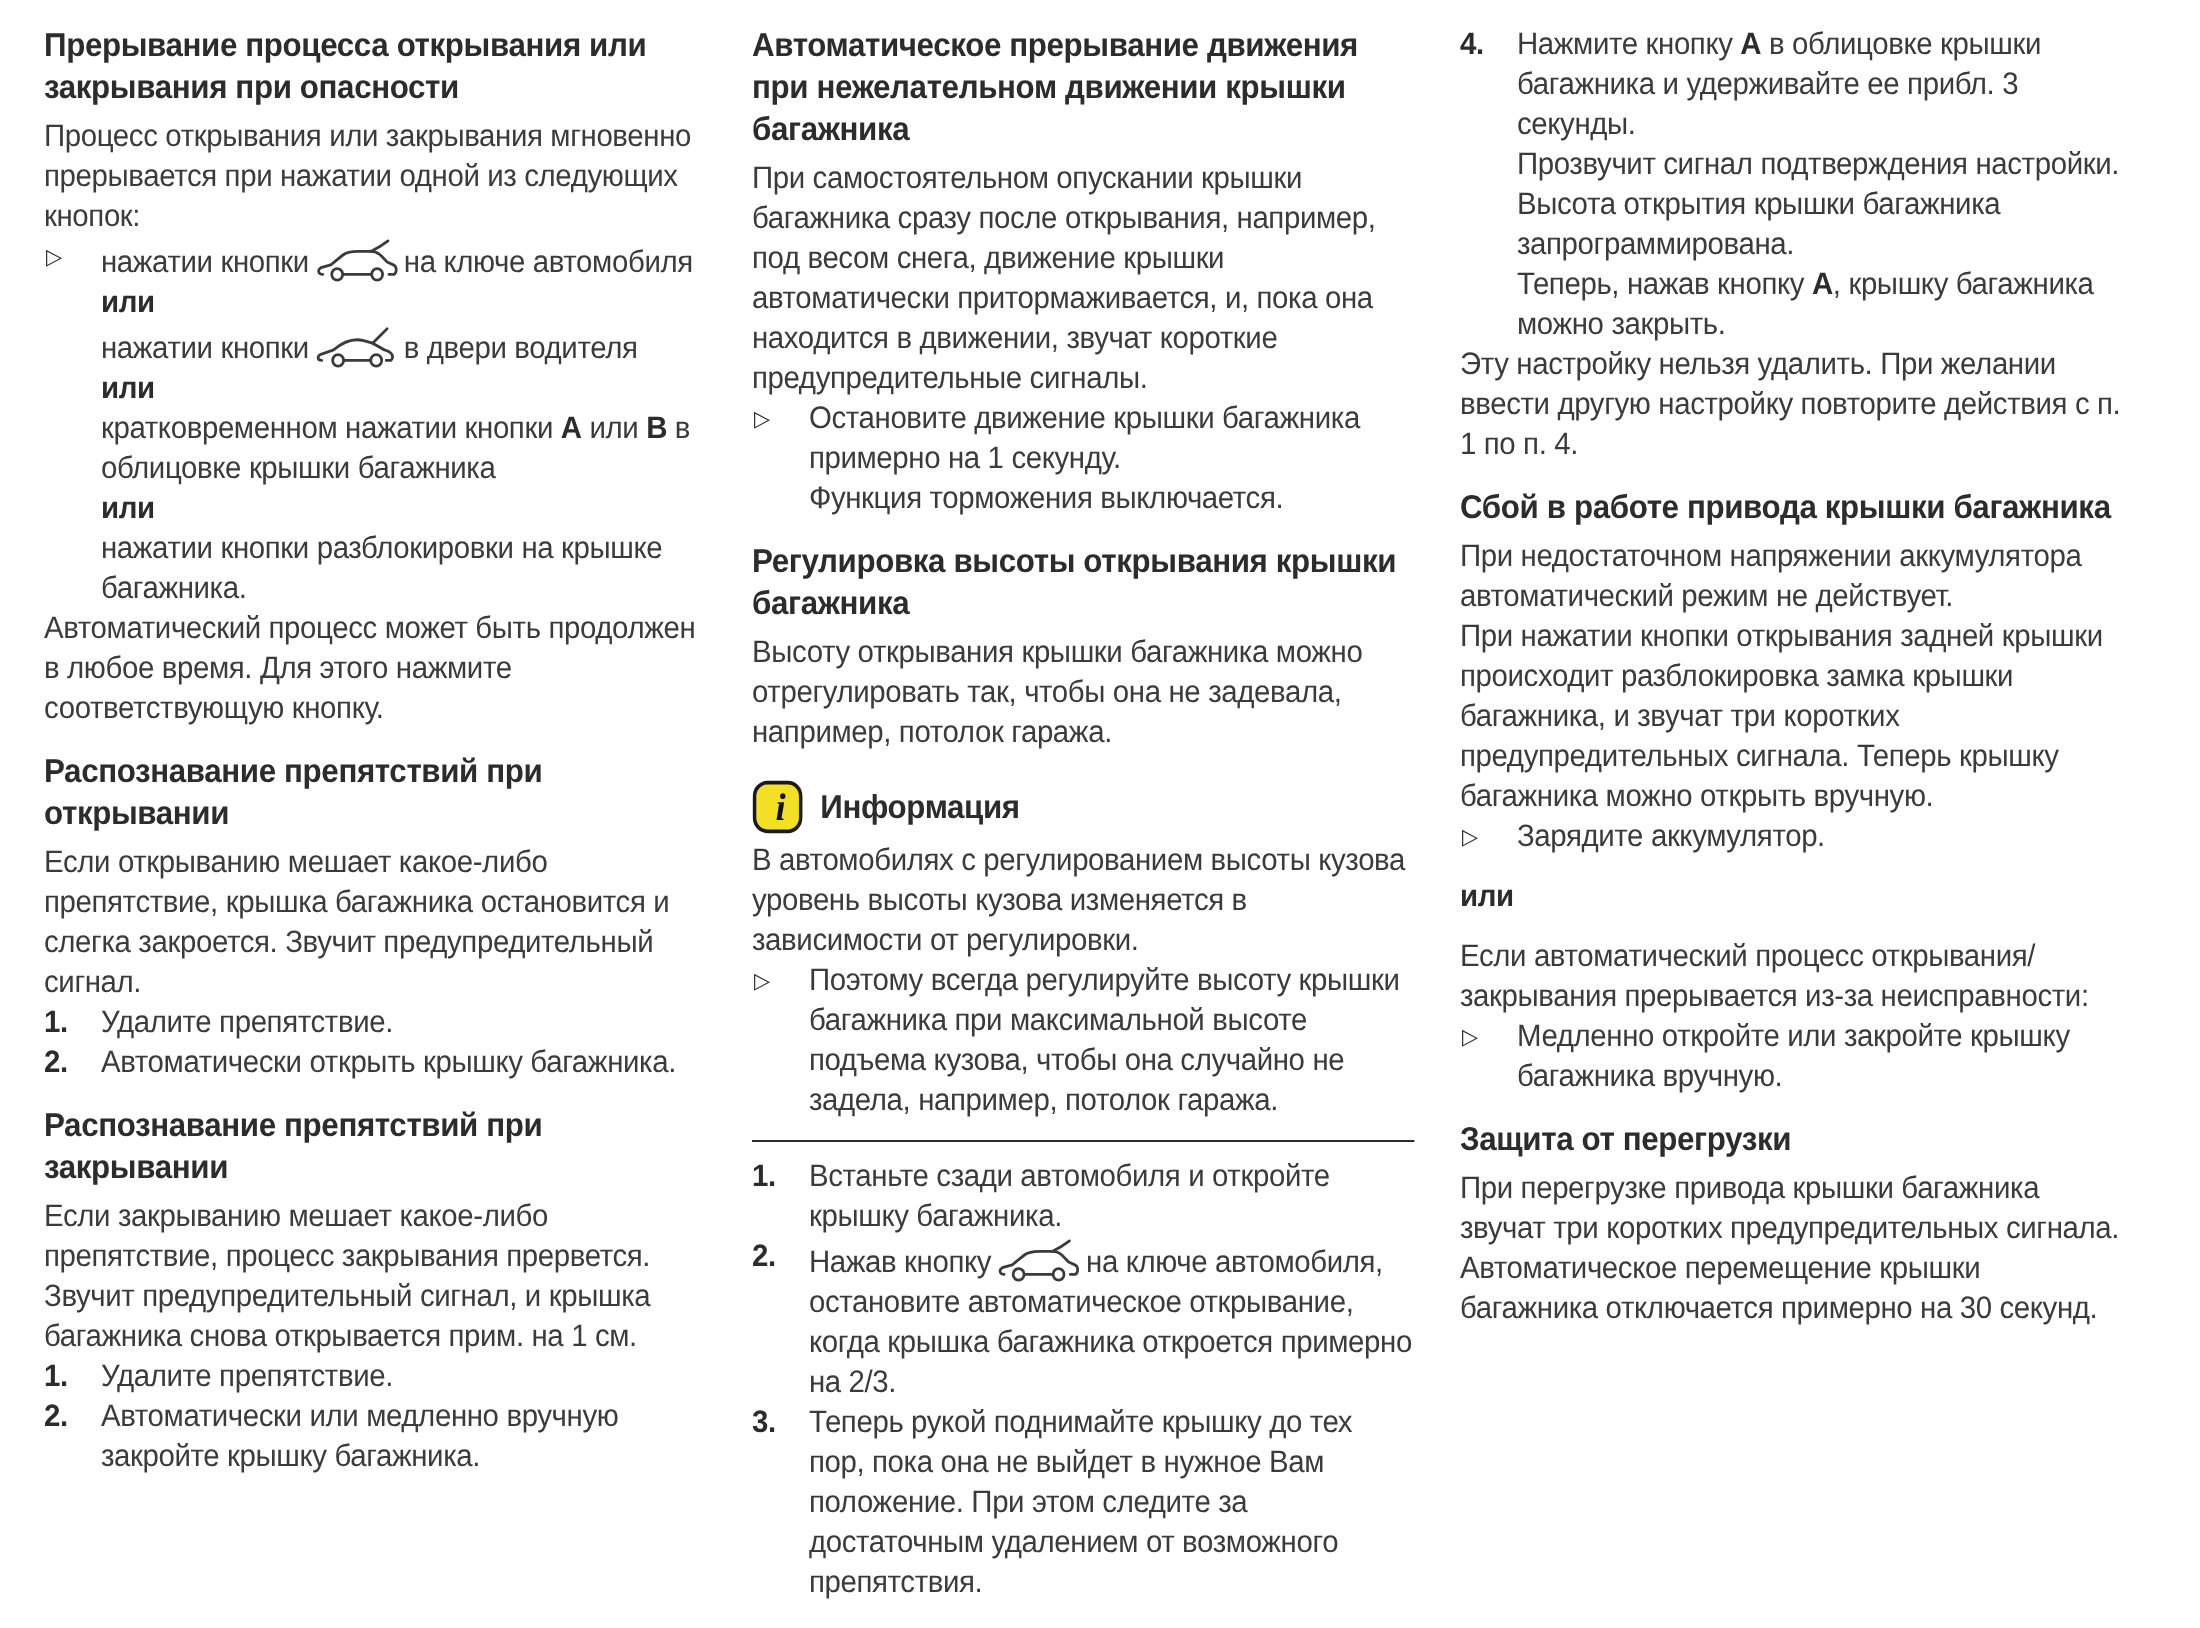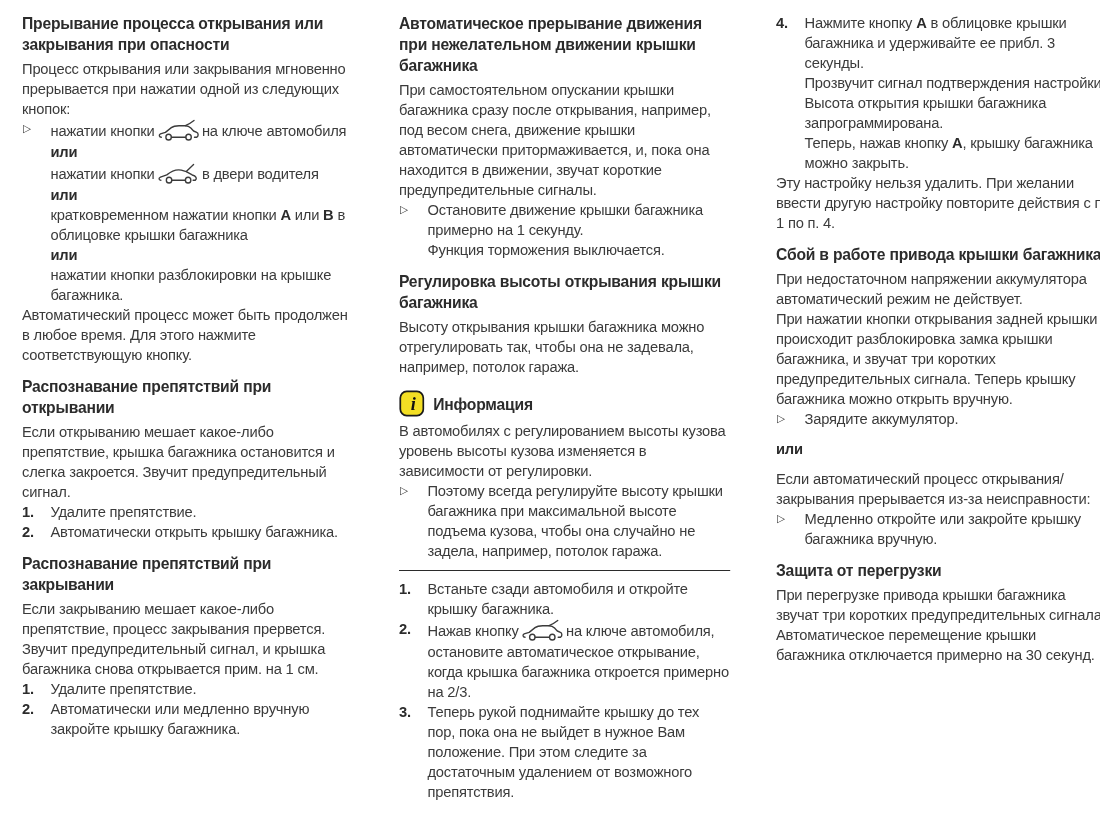--- a/index.html
+++ b/index.html
@@ -2,21 +2,21 @@
 <html><head>
 <meta charset="utf-8">
 <style>
   * { box-sizing: border-box; }
   html, body { margin: 0; padding: 0; background: #ffffff; }
   body {
     width: 1100px; height: 814px; overflow: hidden;
     font-family: "Liberation Sans", sans-serif;
     color: #3b3b3b;
   }
-  .page { display: flex; gap: 28px; padding: 13px 0 0 22px; }
+  .page { display: flex; gap: 5px; padding: 13px 0 0 22px; }
   .column {
     width: 349px; flex: 0 0 349px;
     transform: scaleX(0.949); transform-origin: 0 0;
     font-size: 15.5px; line-height: 20px; letter-spacing: -0.2px;
   }
   h3 {
     font-size: 16.5px; line-height: 21px; font-weight: bold;
     color: #2c2c2c; margin: 11px 0 4px; letter-spacing: -0.2px;
   }
   .column > :first-child { margin-top: 0; }

